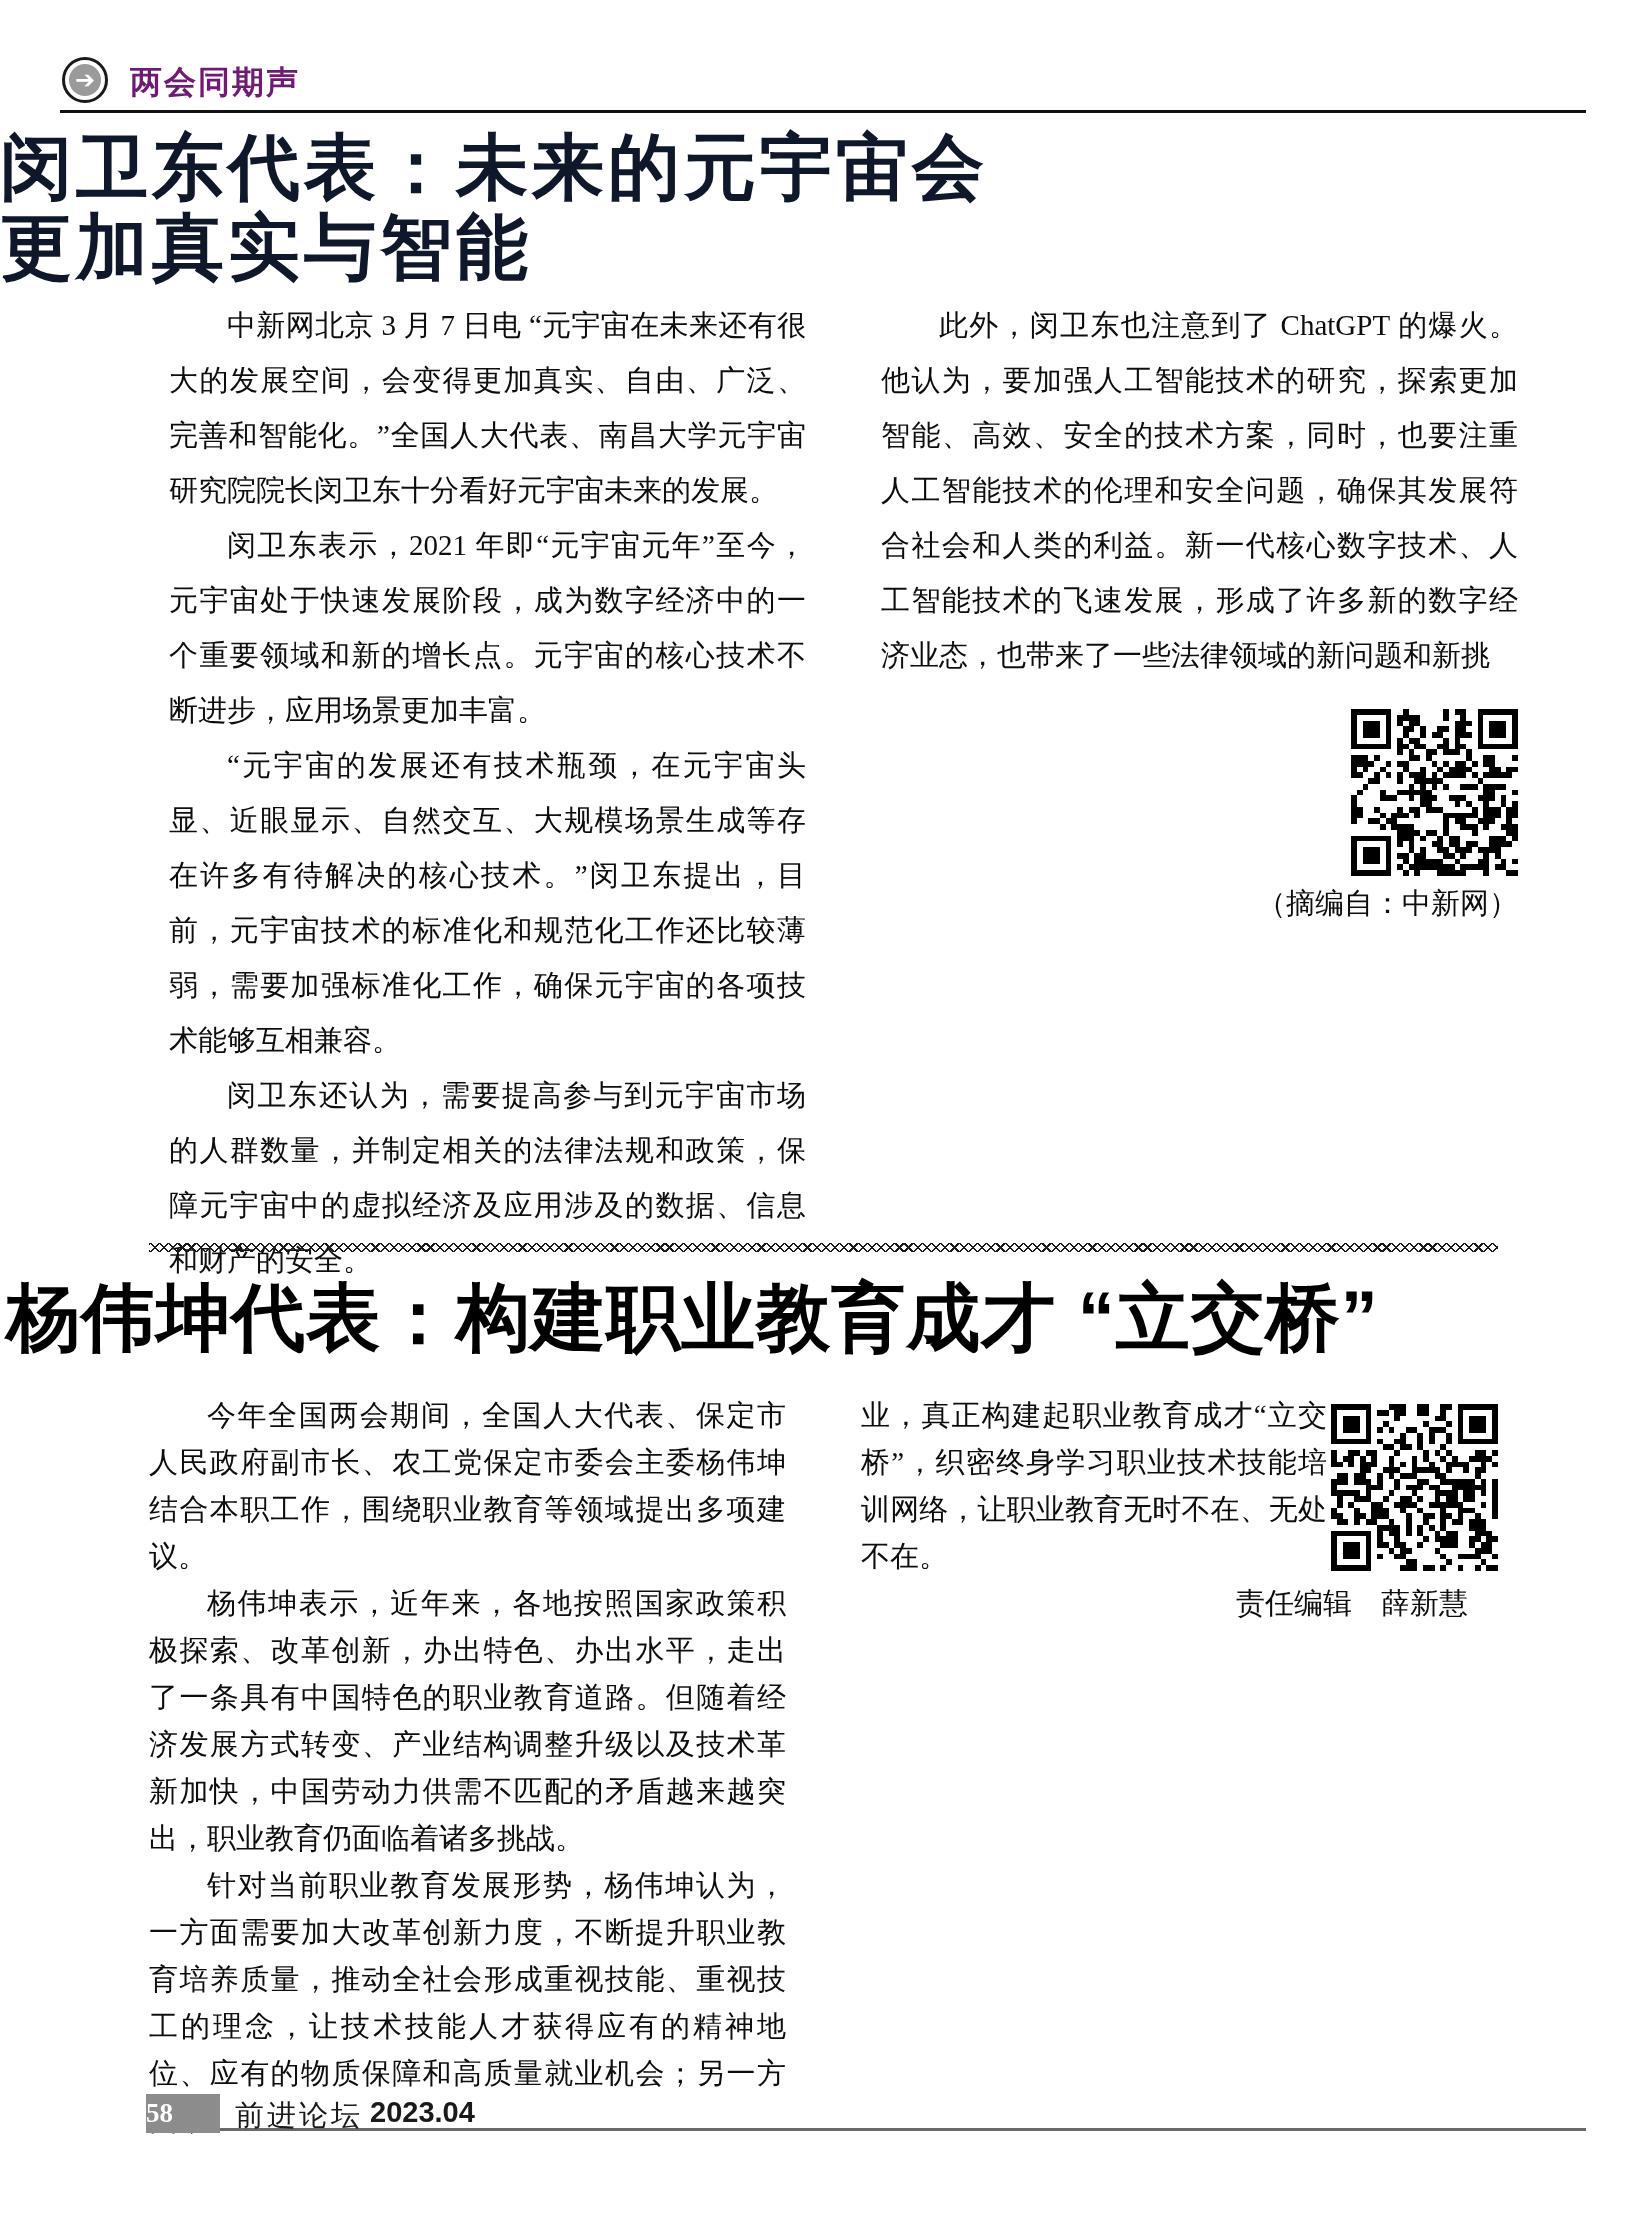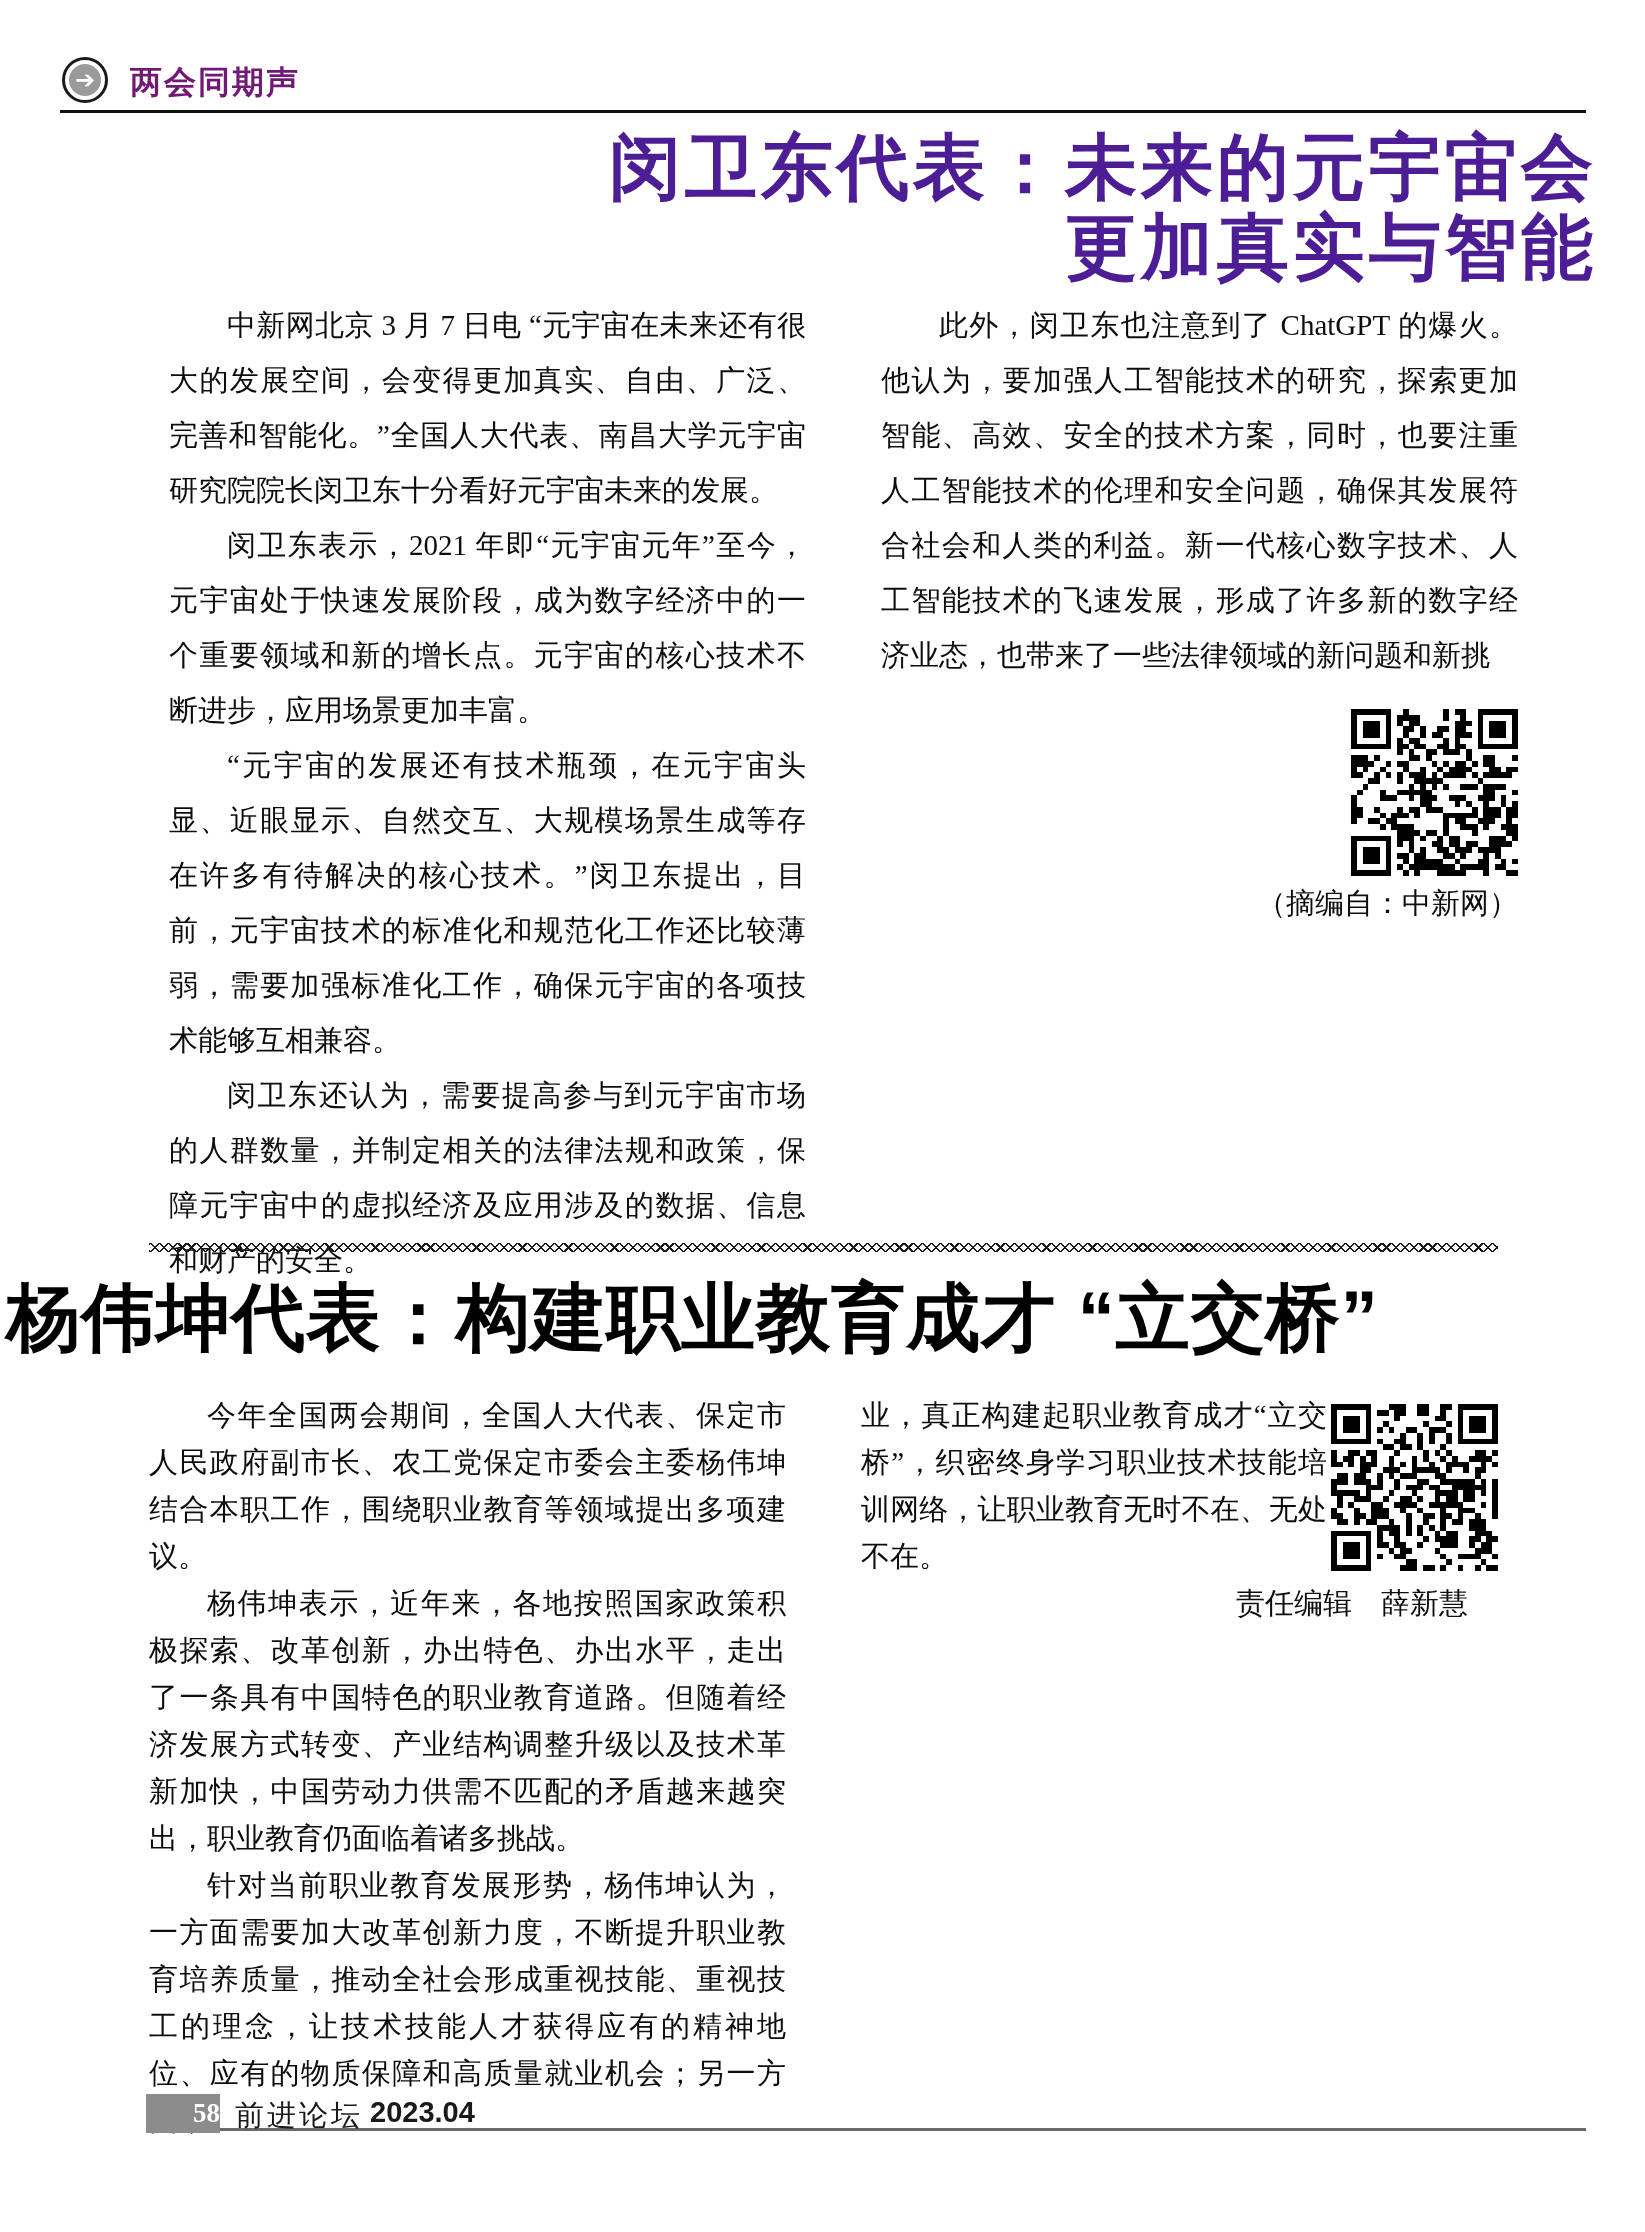--- a/index.html
+++ b/index.html
@@ -27,23 +27,23 @@
   .hdr-label{
     position:absolute;left:130px;top:61px;
     font-family:"Liberation Sans","DejaVu Sans",sans-serif;
     font-weight:700;font-size:32px;letter-spacing:2px;color:#701a75;
   }
   .hdr-rule{position:absolute;left:60px;top:110px;width:1526px;height:3px;background:#111;}
 
   
   .a1-title{
     position:absolute;left:0;top:127px;width:1597px;
-    text-align:right;
+    text-align:left;
     font-family:"Liberation Sans","DejaVu Sans",sans-serif;
-    font-weight:900;font-size:72px;line-height:80px;letter-spacing:4px;color:#4c1d95;
+    font-weight:900;font-size:72px;line-height:80px;letter-spacing:4px;color:#0f172a;
   }
   .a2-title{
     position:absolute;left:0;top:1275px;width:1385px;
     text-align:center;
     font-family:"Liberation Sans","DejaVu Sans",sans-serif;
     font-weight:900;font-size:74px;line-height:86px;letter-spacing:1px;color:#000;
     white-space:nowrap;
   }
 
   
@@ -72,21 +72,21 @@
     background-image:
       repeating-linear-gradient(45deg,#1a1a1a 0 1.6px,transparent 1.6px 6.5px),
       repeating-linear-gradient(135deg,#1a1a1a 0 1.6px,transparent 1.6px 6.5px);
   }
 
   
   .footer-rule{position:absolute;left:146px;top:2128px;width:1440px;height:3px;background:#6a6a6a;z-index:0;}
   .page-num-box{
     position:absolute;left:146px;top:2094px;width:74px;height:39px;
     background:#8c8c8c;z-index:1;
-    display:flex;align-items:center;justify-content:flex-end;
+    display:flex;align-items:center;justify-content:flex-start;
     color:#fff;font-weight:700;font-size:27px;
     font-family:"Liberation Serif","DejaVu Serif",serif;
   }
   .journal-name{
     position:absolute;left:235px;top:2096px;
     font-size:29px;color:#1a1a1a;letter-spacing:3px;
   }
   .journal-issue{
     position:absolute;left:370px;top:2096px;
     font-family:"Liberation Sans","DejaVu Sans",sans-serif;

